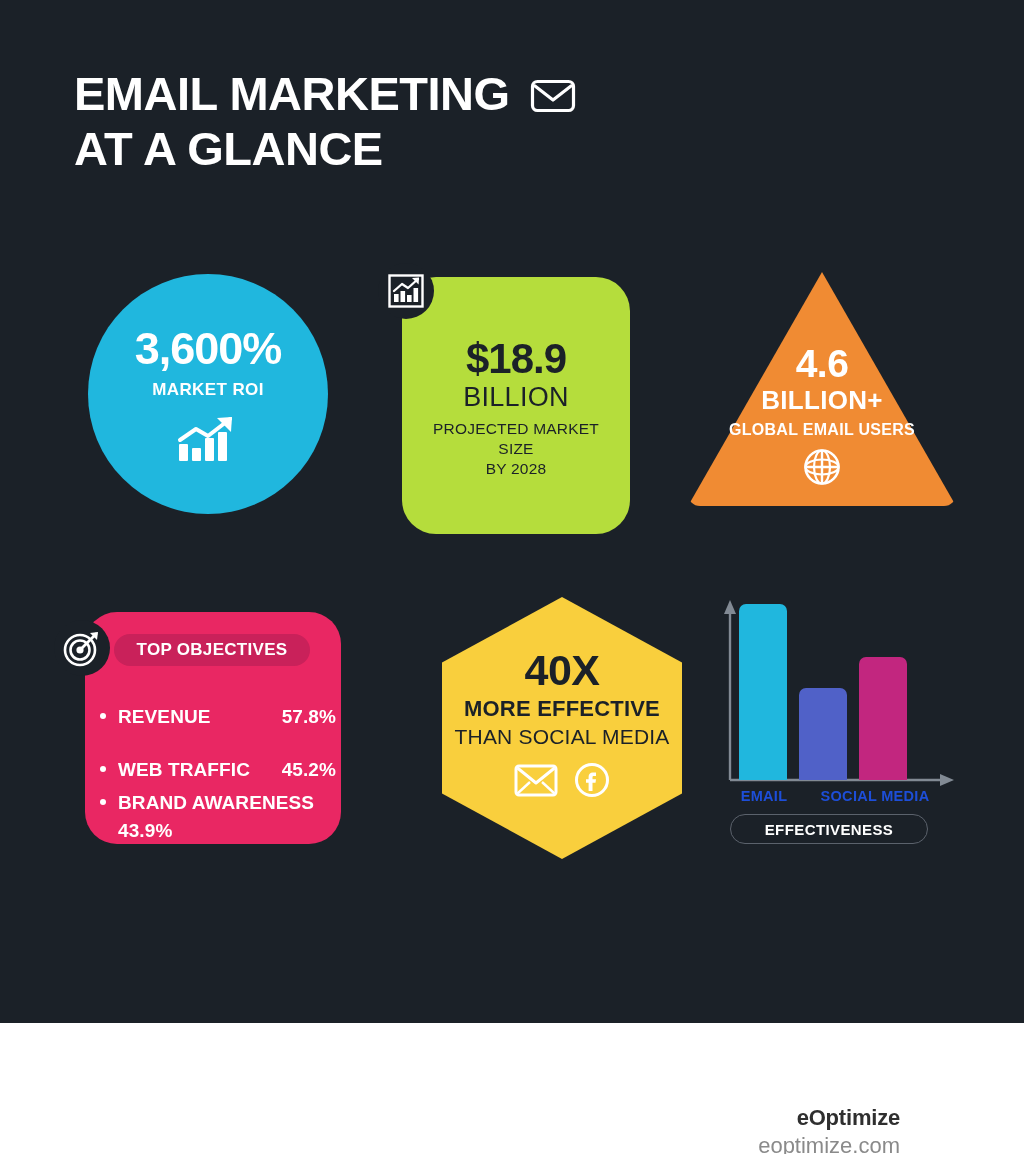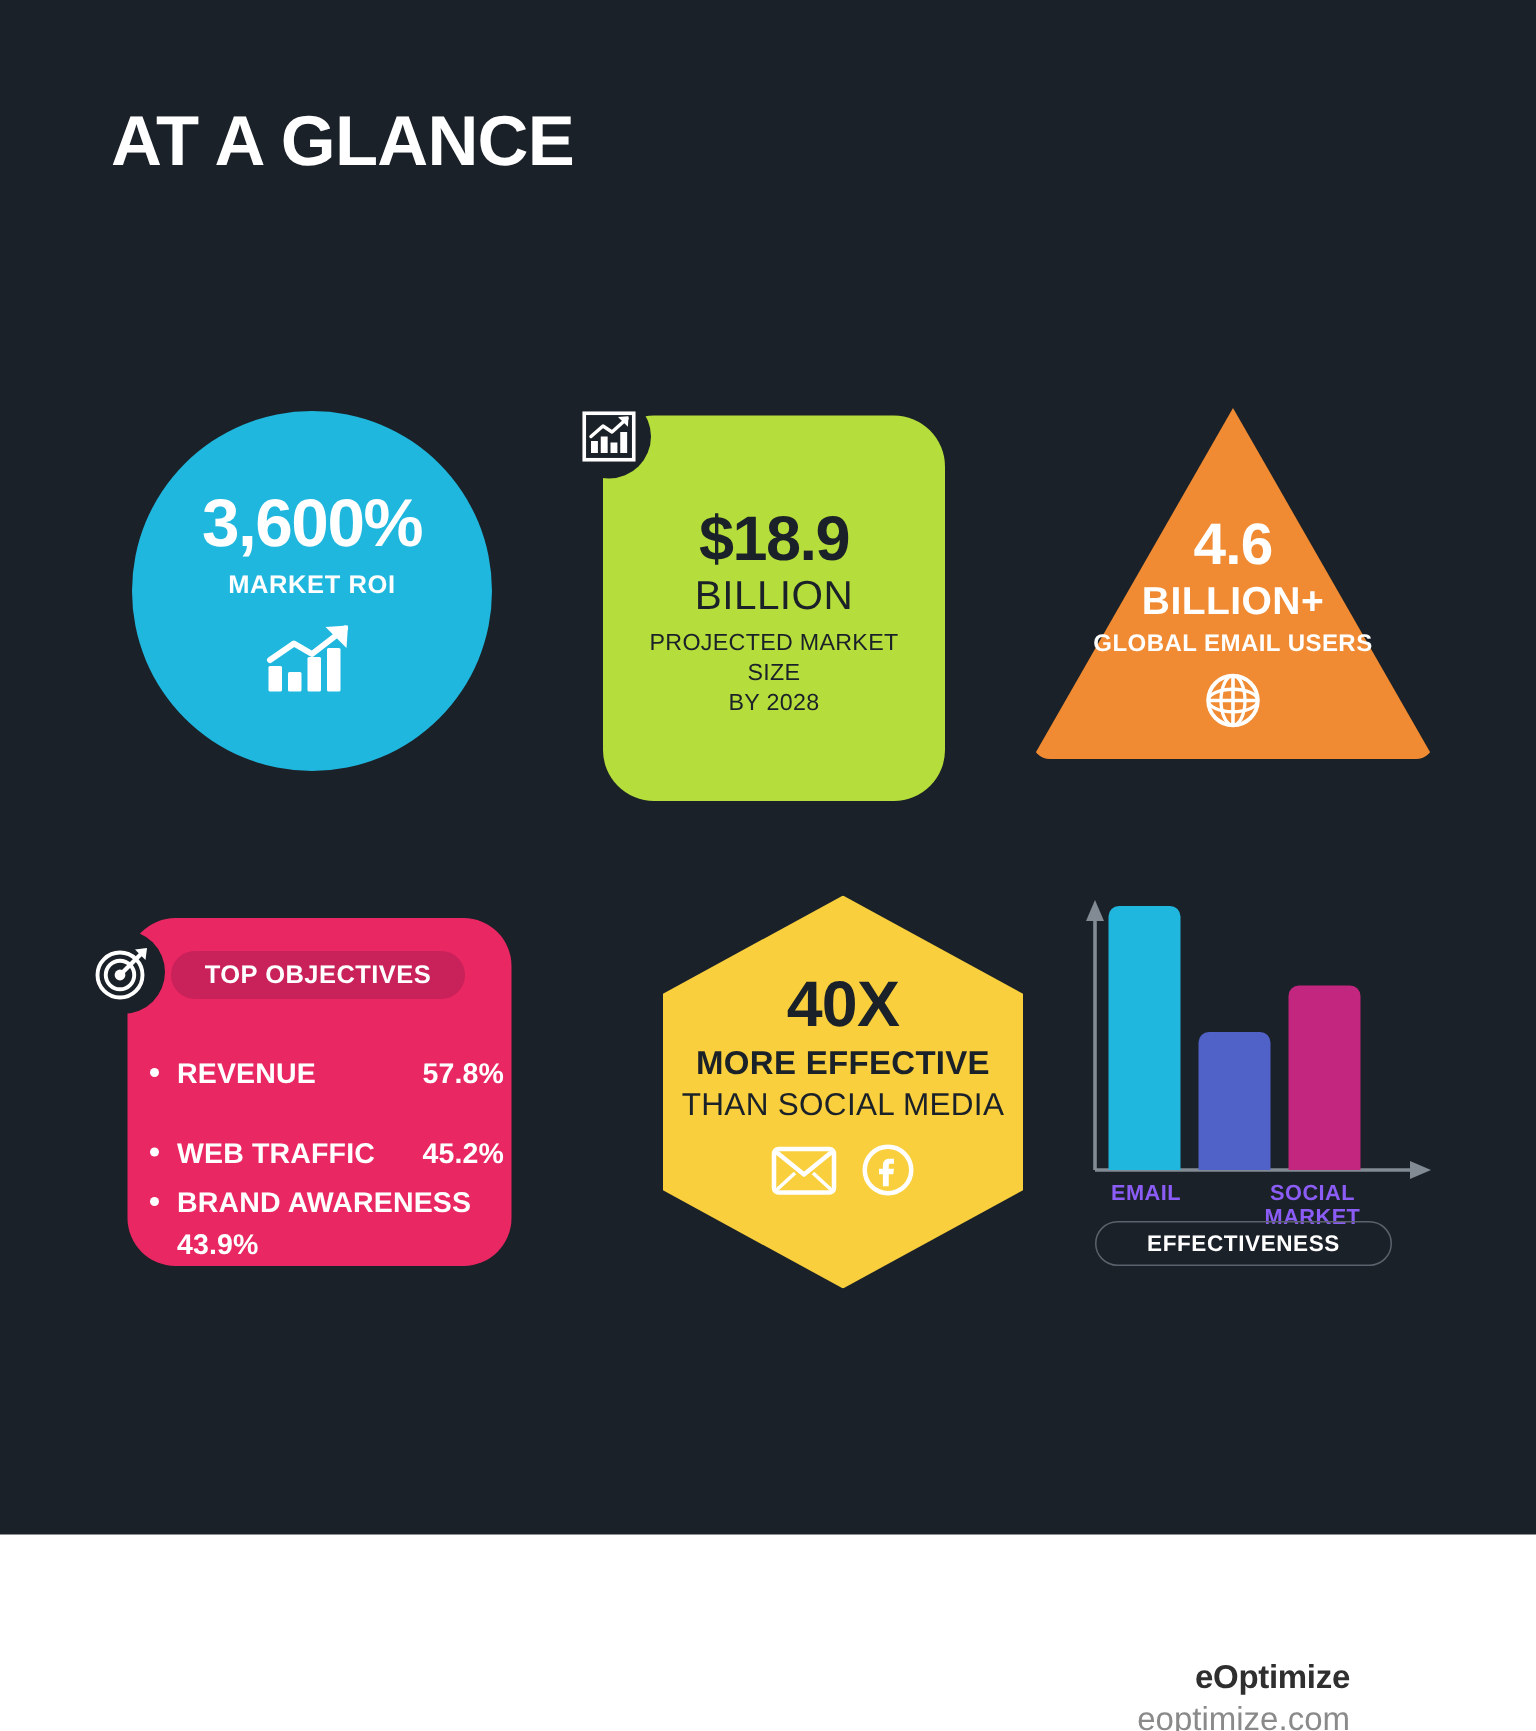--- a/index.html
+++ b/index.html
@@ -261,21 +261,21 @@
     width: 48px;
     border-radius: 7px 7px 0 0;
   }
   .chart-xlabels {
     position: absolute;
     left: 22px; top: 196px;
     width: 220px;
     display: flex;
     justify-content: flex-start;
     gap: 16px;
-    color: #8b5cf6;
+    color: #1d4ed8;
     font-size: 14.5px;
     font-weight: bold;
     letter-spacing: 0.3px;
   }
   .chart-xlabels .l1 { width: 72px; text-align: center; }
   .chart-xlabels .l2 { width: 118px; text-align: center; }
   .eff-pill {
     position: absolute;
     left: 24px; top: 222px;
     width: 198px; height: 30px;
@@ -317,20 +317,27 @@
   }
 </style>
 </head>
 <body>
 
 <div id="canvas">
 
   <div class="hero"></div>
 
   <div class="title-block">
+    <div class="title-line">
+      <span>EMAIL MARKETING</span>
+      <svg class="title-envelope" width="46" height="34" viewBox="0 0 46 34">
+        <rect x="2.5" y="2.5" width="41" height="29" rx="5" fill="none" stroke="#ffffff" stroke-width="3.2"></rect>
+        <path d="M5 7 L23 21 L41 7" fill="none" stroke="#ffffff" stroke-width="3.2" stroke-linecap="round" stroke-linejoin="round"></path>
+      </svg>
+    </div>
     <div class="title-line">
       <span>AT A GLANCE</span>
     </div>
   </div>
 
   <div class="stat circle-card">
     <div class="big">3,600%</div>
     <div class="sub">MARKET ROI</div>
     <div class="ico">
       <svg width="62" height="50" viewBox="0 0 62 50">
@@ -443,21 +450,21 @@
         <path d="M248 188 L234 194 L234 182 Z" fill="#828a94"></path>
       </svg>
       <div class="bars">
         <div class="bar" style="height:176px;background:#20b7de;"></div>
         <div class="bar" style="height:92px;background:#5061c8;"></div>
         <div class="bar" style="height:123px;background:#c2267f;"></div>
       </div>
     </div>
     <div class="chart-xlabels">
       <span class="l1">EMAIL</span>
-      <span class="l2">SOCIAL MARKET</span>
+      <span class="l2">SOCIAL MEDIA</span>
     </div>
     <div class="eff-pill">
       <span>EFFECTIVENESS</span>
     </div>
   </div>
 
   <div class="footer">
     <div class="brand">
       <div class="brand-name">eOptimize</div>
       <div class="brand-url">eoptimize.com</div>

